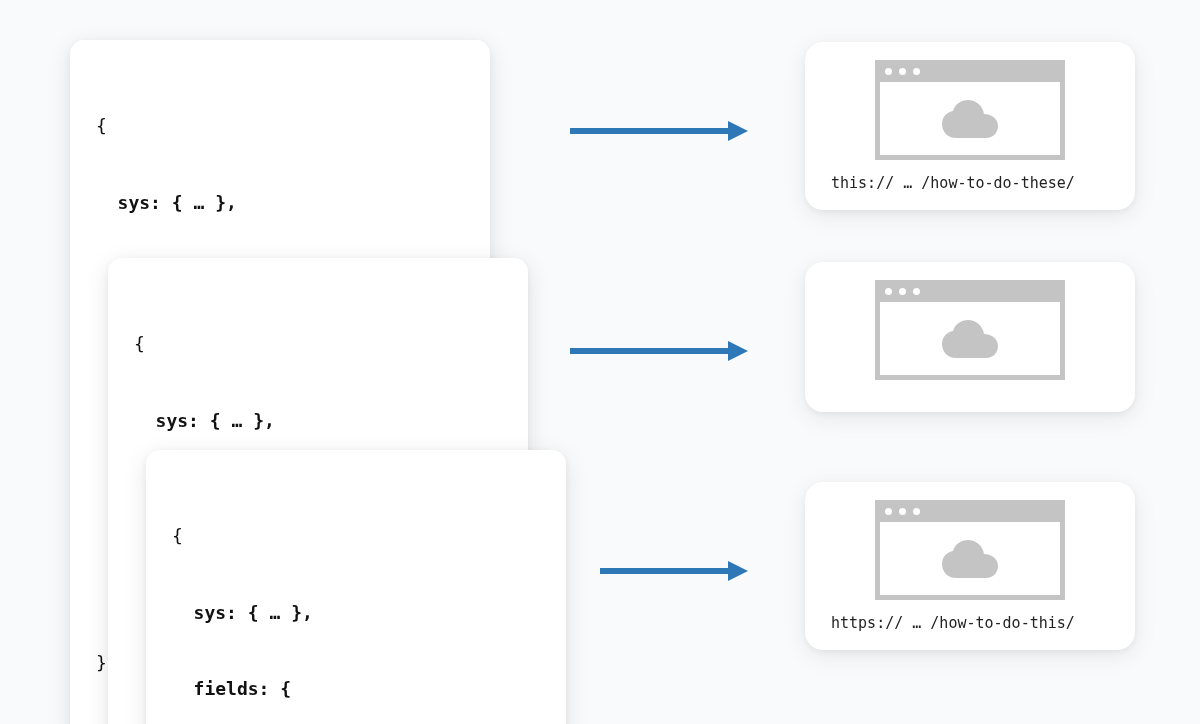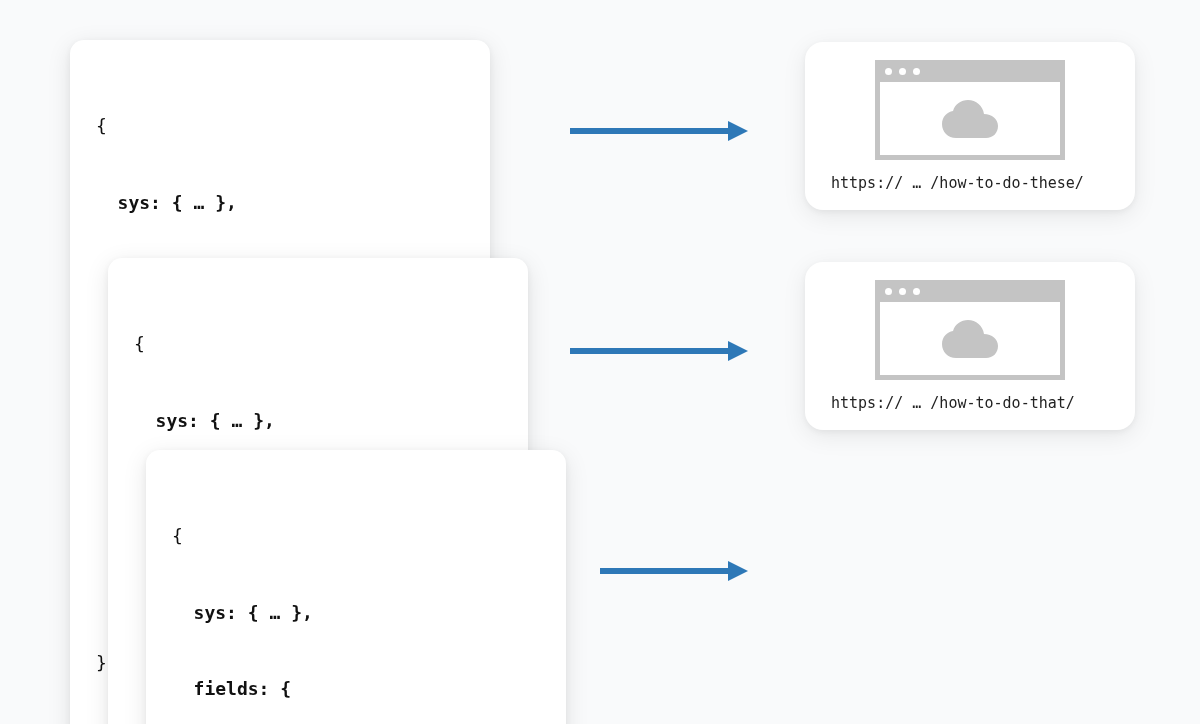--- a/index.html
+++ b/index.html
@@ -144,33 +144,47 @@
         <div class="dot"></div>
         <div class="dot"></div>
         <div class="dot"></div>
       </div>
       <div class="viewport">
         <svg class="cloud-icon" width="56" height="38" viewBox="0 0 56 38">
           <path fill="#c4c4c4" d="M44 38H14C6 38 0 32 0 24c0-7 5-12 11-13 2-7 8-11 15-11 8 0 15 6 16 14 8 0 14 5 14 12 0 7-5 12-12 12z"></path>
         </svg>
       </div>
     </div>
-    <div class="page-url">https:// … /how-to-do-these/</div>
+    <div class="page-url">this:// … /how-to-do-these/</div>
   </div>
 
   <div class="page-card" style="left:805px; top:262px;">
     <div class="browser-frame">
       <div class="titlebar">
         <div class="dot"></div>
         <div class="dot"></div>
         <div class="dot"></div>
       </div>
       <div class="viewport">
         <svg class="cloud-icon" width="56" height="38" viewBox="0 0 56 38">
           <path fill="#c4c4c4" d="M44 38H14C6 38 0 32 0 24c0-7 5-12 11-13 2-7 8-11 15-11 8 0 15 6 16 14 8 0 14 5 14 12 0 7-5 12-12 12z"></path>
         </svg>
       </div>
     </div>
-    <div class="page-url">https:// … /how-to-do-that/</div>
   </div>
 
+  <div class="page-card" style="left:805px; top:482px;">
+    <div class="browser-frame">
+      <div class="titlebar">
+        <div class="dot"></div>
+        <div class="dot"></div>
+        <div class="dot"></div>
+      </div>
+      <div class="viewport">
+        <svg class="cloud-icon" width="56" height="38" viewBox="0 0 56 38">
+          <path fill="#c4c4c4" d="M44 38H14C6 38 0 32 0 24c0-7 5-12 11-13 2-7 8-11 15-11 8 0 15 6 16 14 8 0 14 5 14 12 0 7-5 12-12 12z"></path>
+        </svg>
+      </div>
+    </div>
+    <div class="page-url">https:// … /how-to-do-this/</div>
+  </div>
 
 </div>
 
 </body></html>

